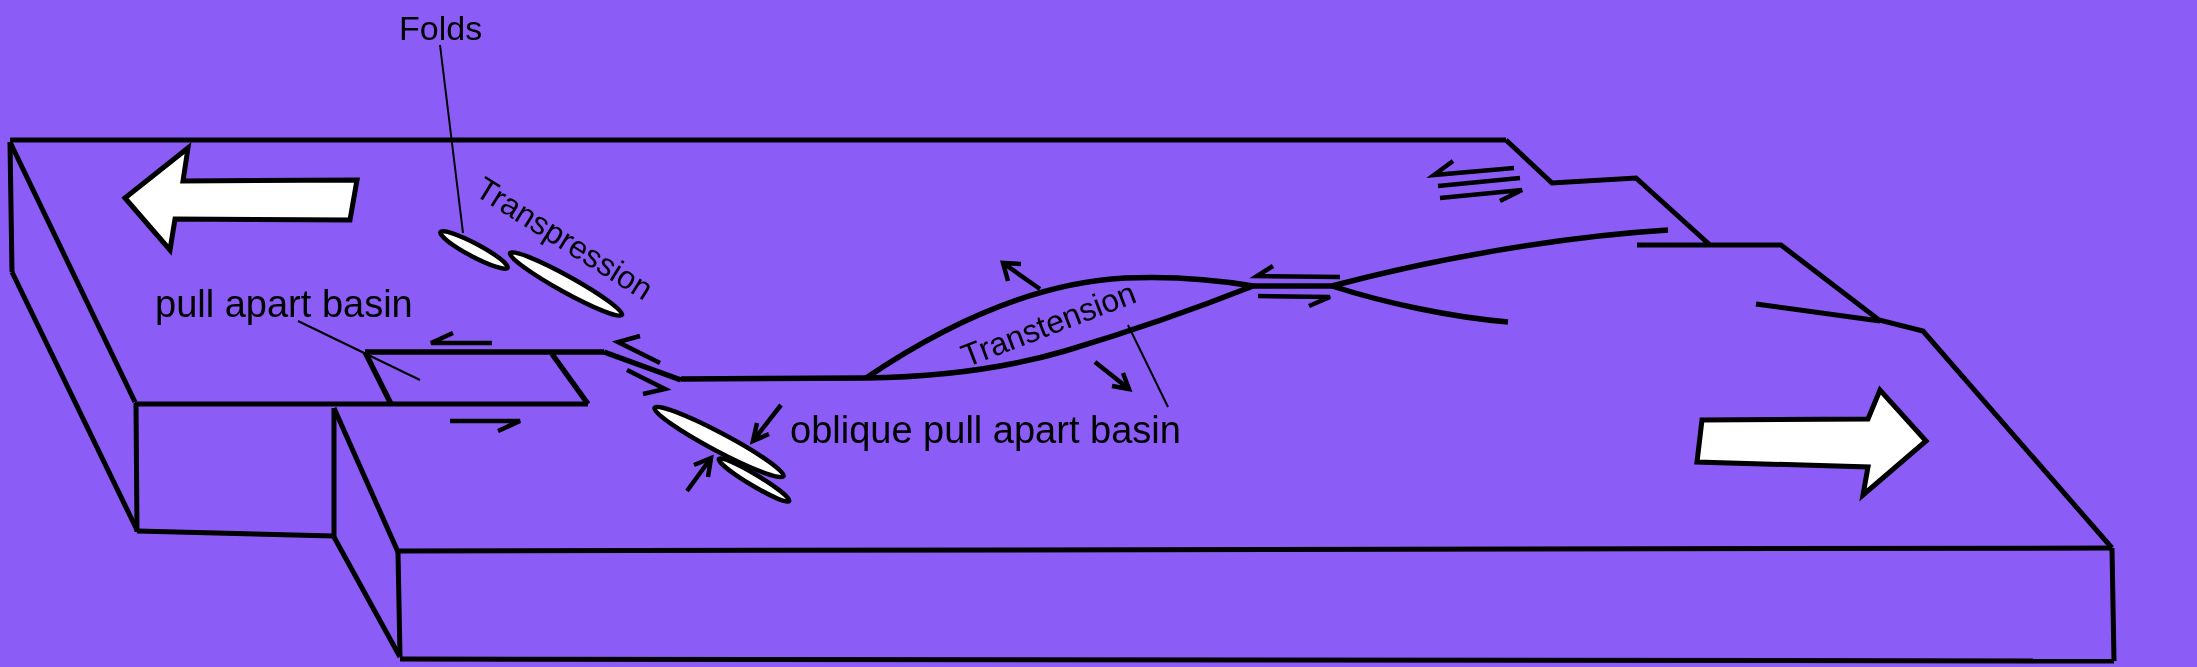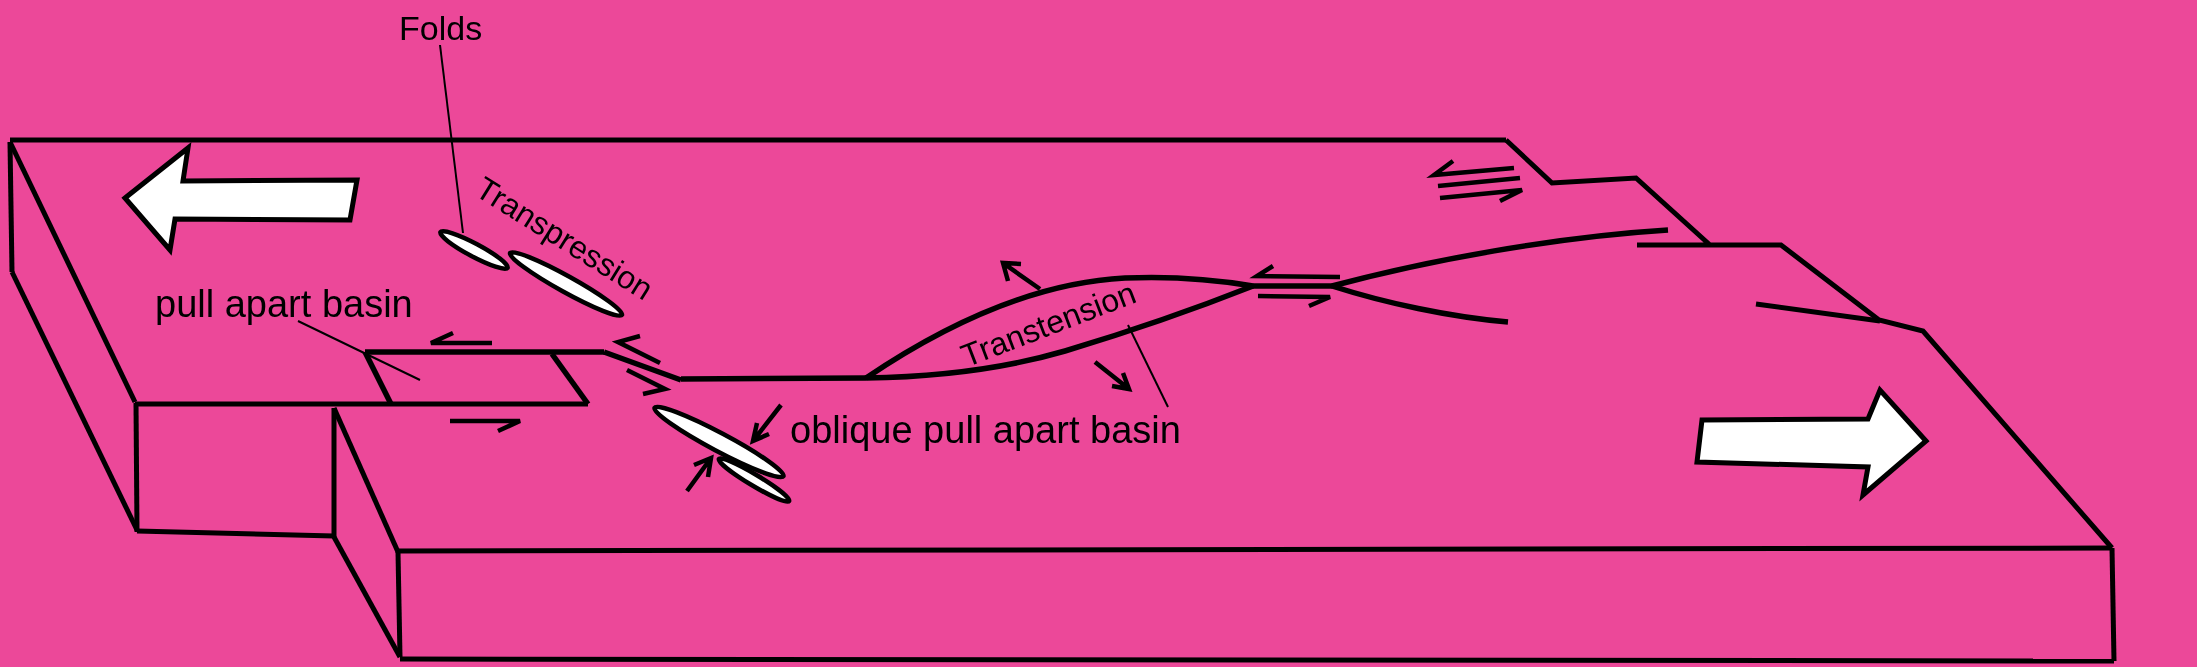--- a/index.html
+++ b/index.html
@@ -1,20 +1,20 @@
 <!DOCTYPE html>
 <html><head>
 <meta charset="utf-8">
 <style>
   html, body { margin: 0; padding: 0; background: #ffffff; }
   #stage {
     position: relative;
     width: 2197px;
     height: 667px;
-    background: #ec4899;
+    background: #8b5cf6;
     font-family: "Liberation Sans", sans-serif;
     overflow: hidden;
   }
   #stage svg { position: absolute; left: 0; top: 0; }
   text { fill: #000000; }
   .lbl       { font-size: 38px; }
   .lbl-small { font-size: 34px; }
   .lbl-pink  { font-size: 32px; }
 </style>
 </head>

